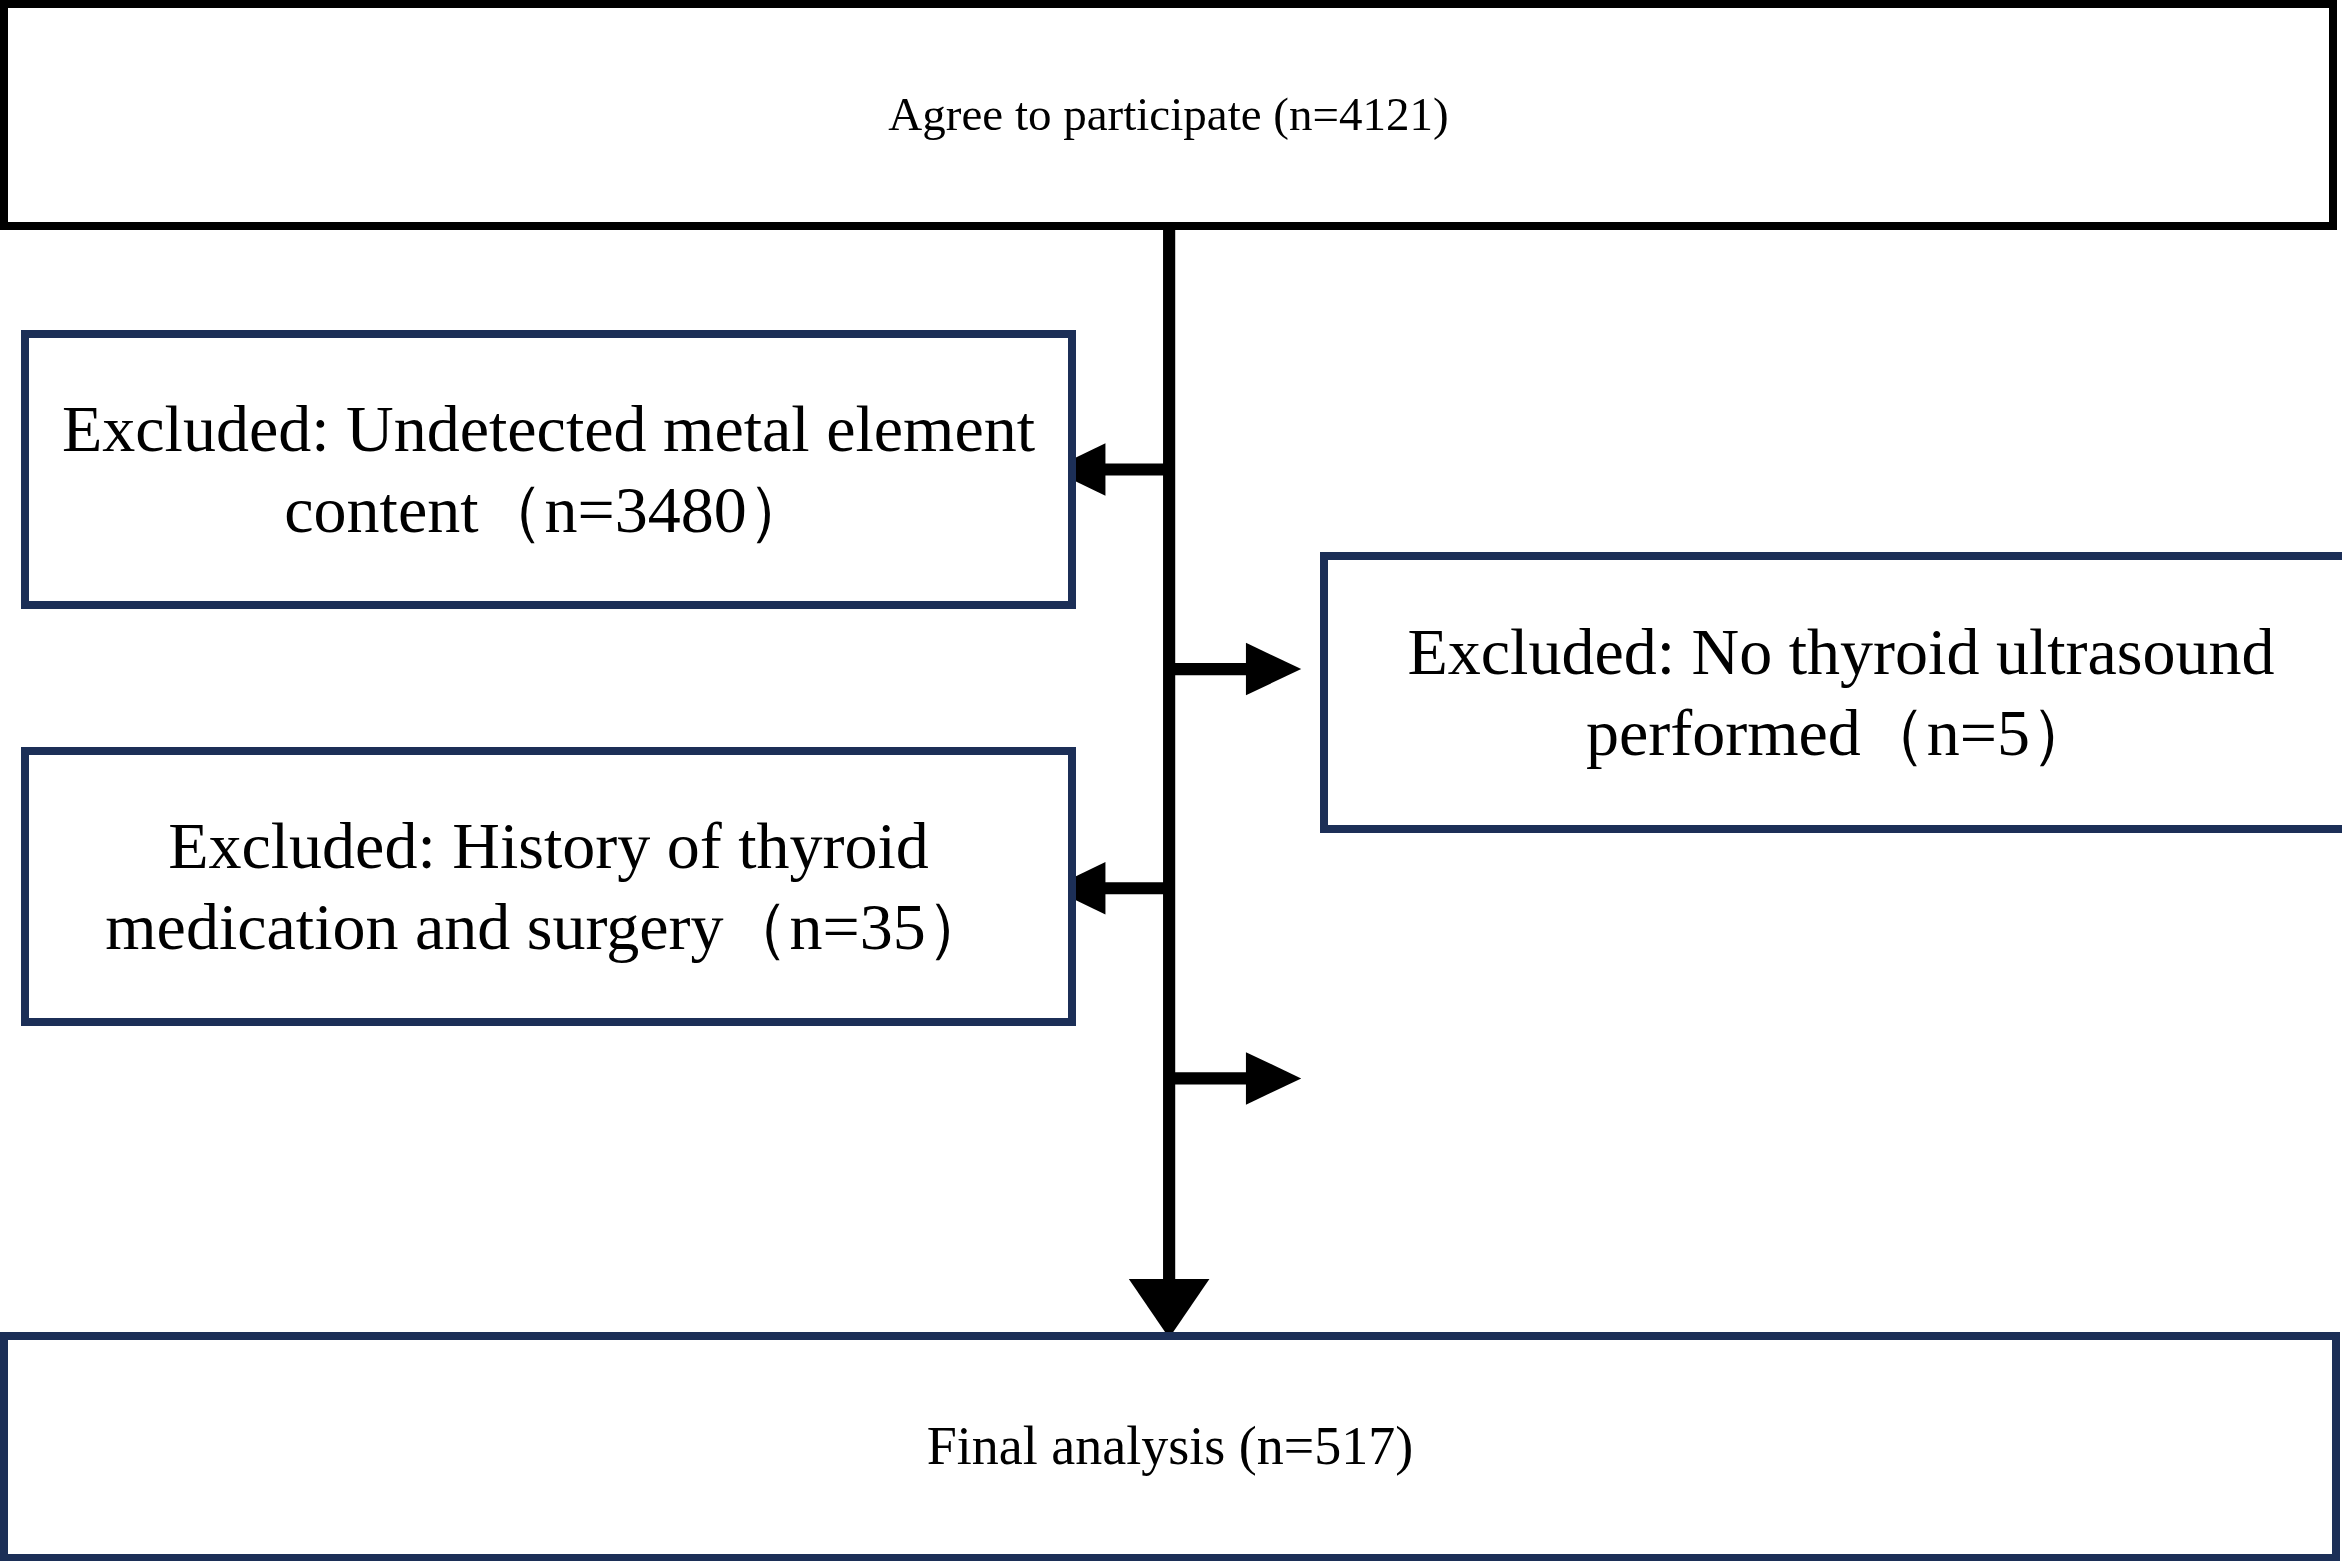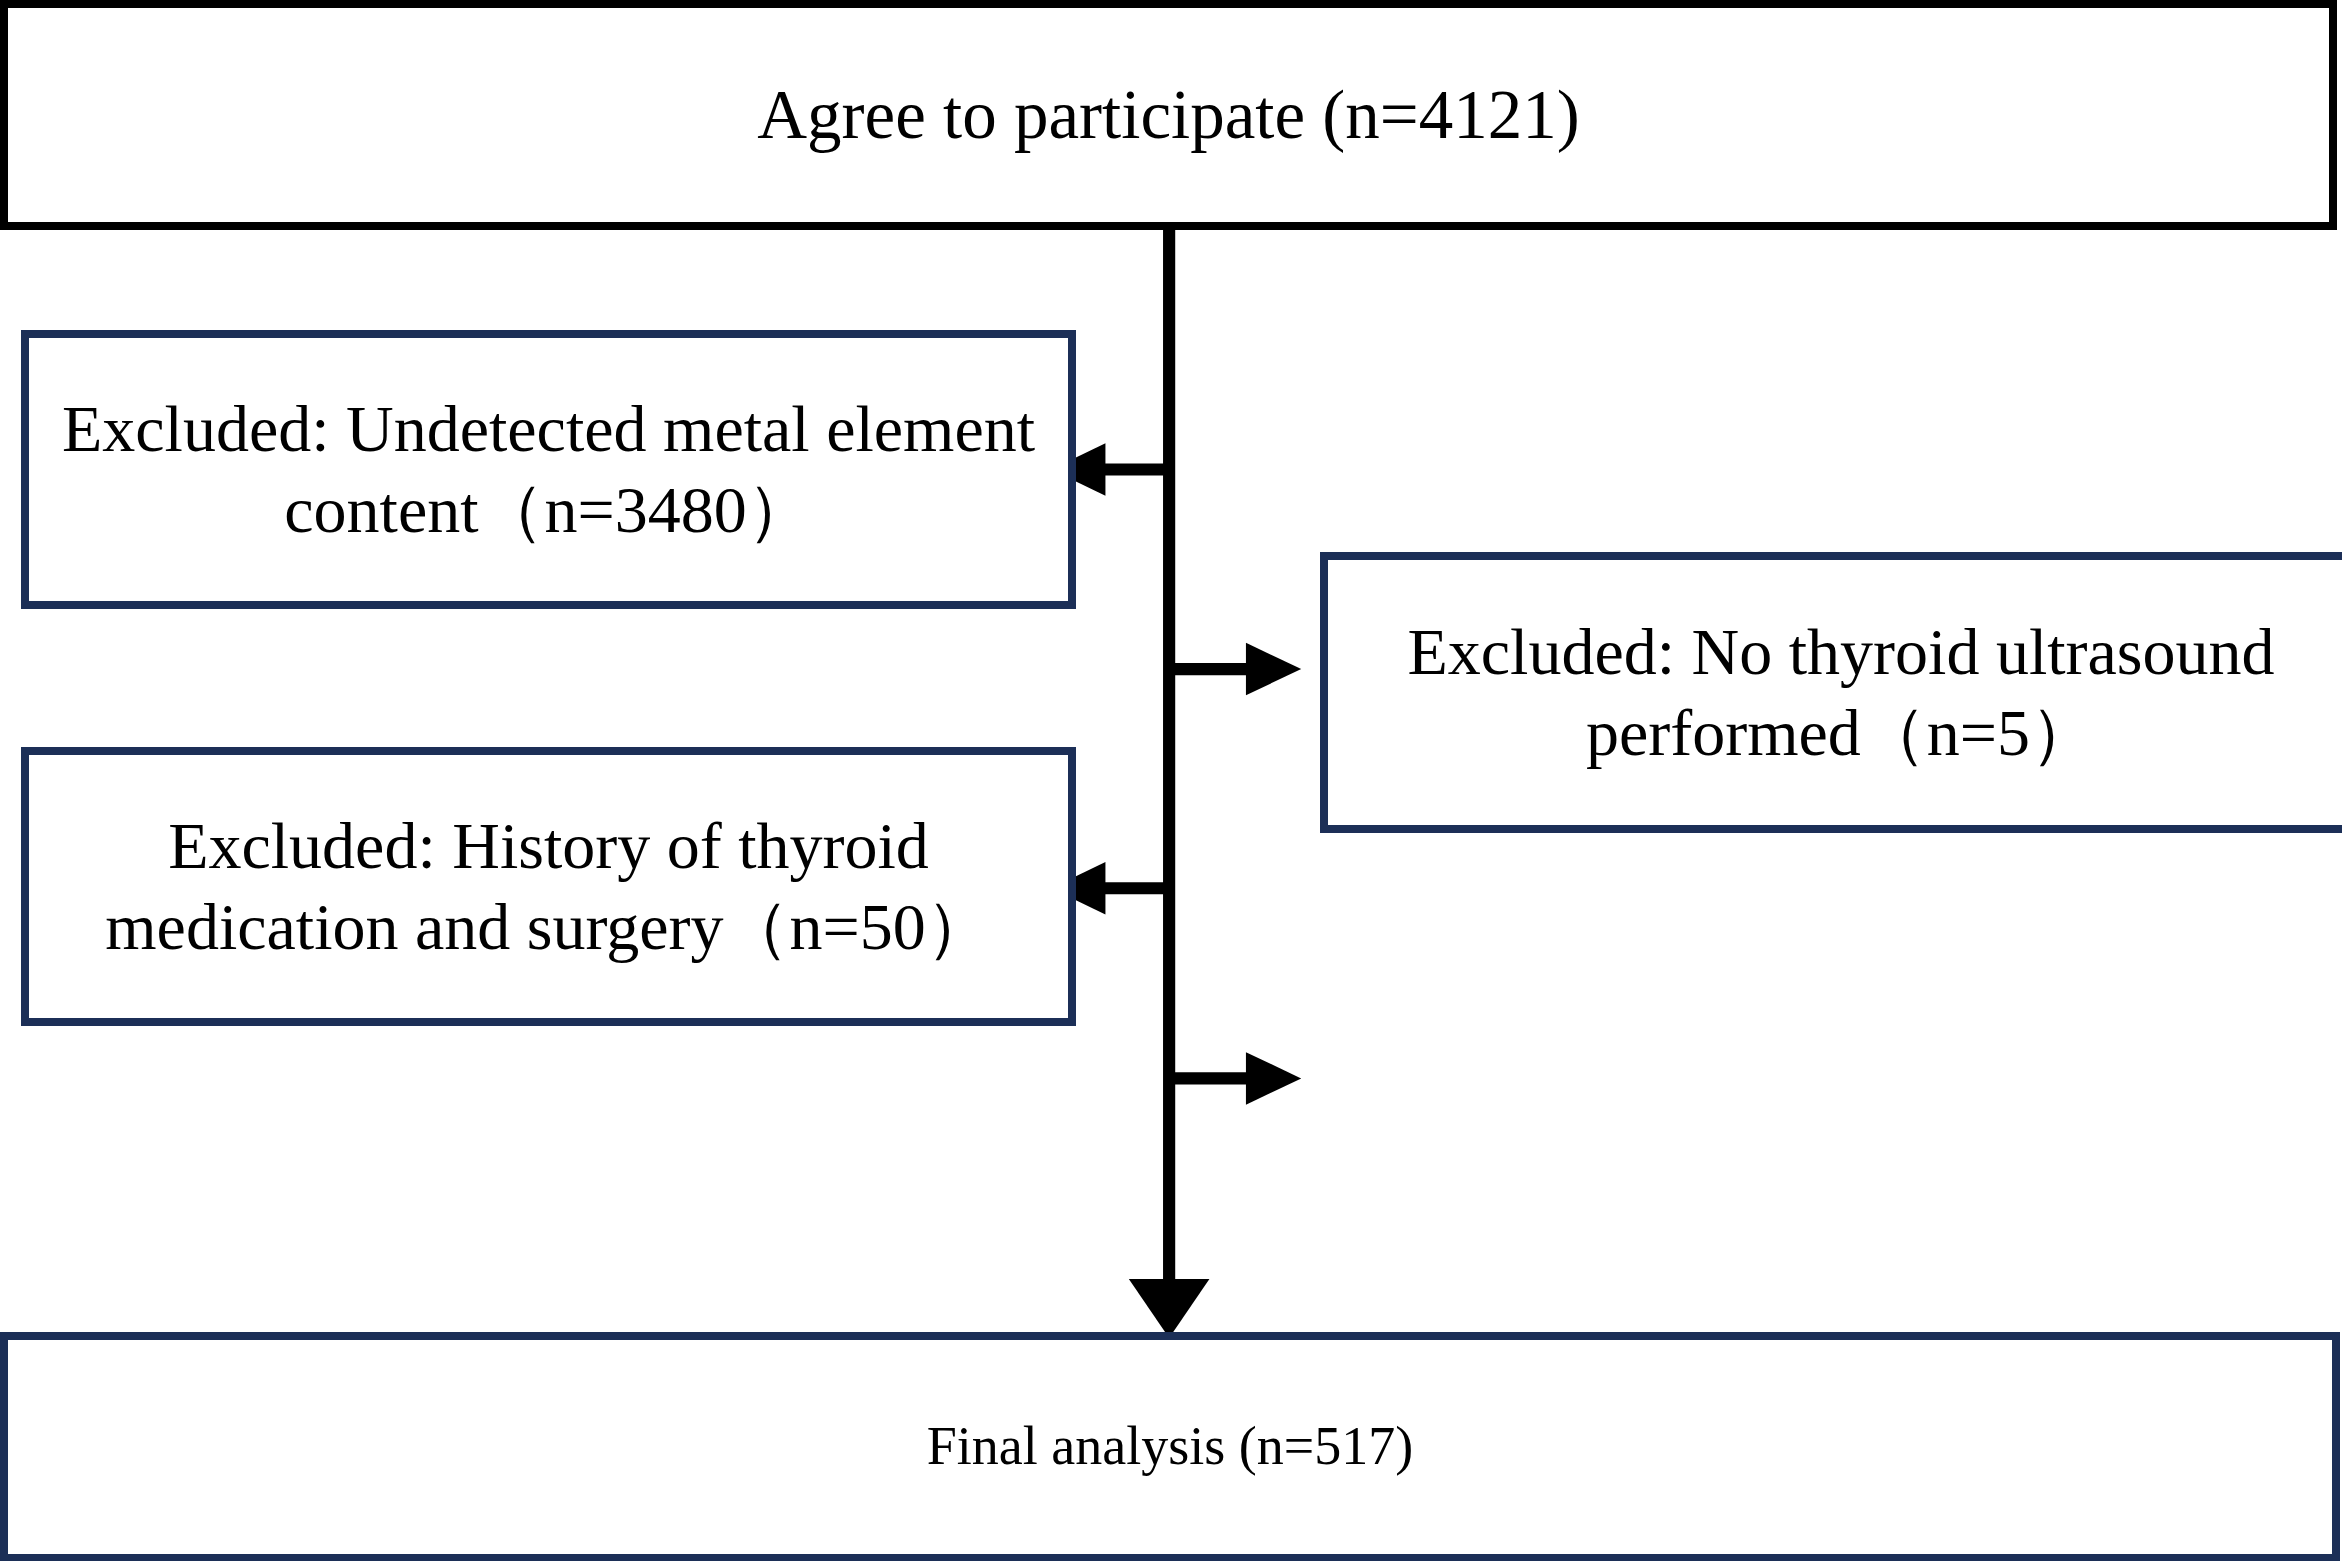--- a/index.html
+++ b/index.html
@@ -28,21 +28,21 @@
     color: #000000;
     line-height: 1.22;
     padding: 5.6px 17px;
   }
   .node-text {
     display: block;
     white-space: pre-line;
   }
   .node--root {
     border: 8.4px solid #000000;
-    font-size: 69px;
+    font-size: 47px;
   }
   .node--navy {
     border: 8.4px solid #1c2f57;
     font-size: 66px;
     margin-left: 21px;
   }
   .node--final {
     border: 8.4px solid #1c2f57;
     font-size: 54px;
   }
@@ -95,21 +95,21 @@
 
   <div class="node node--navy" id="node-left-1">
     <span class="node-text">Excluded: Undetected metal element content（n=3480）</span>
   </div>
 
   <div class="node node--navy" id="node-right-1">
     <span class="node-text">Excluded: No thyroid ultrasound performed（n=5）</span>
   </div>
 
   <div class="node node--navy" id="node-left-2">
-    <span class="node-text">Excluded: History of thyroid medication and surgery（n=50）</span>
+    <span class="node-text">Excluded: History of thyroid medication and surgery（n=35）</span>
   </div>
 
 
   <div class="node node--final" id="node-final">
     <span class="node-text">Final analysis (n=517)</span>
   </div>
 
 </div>
 
 

